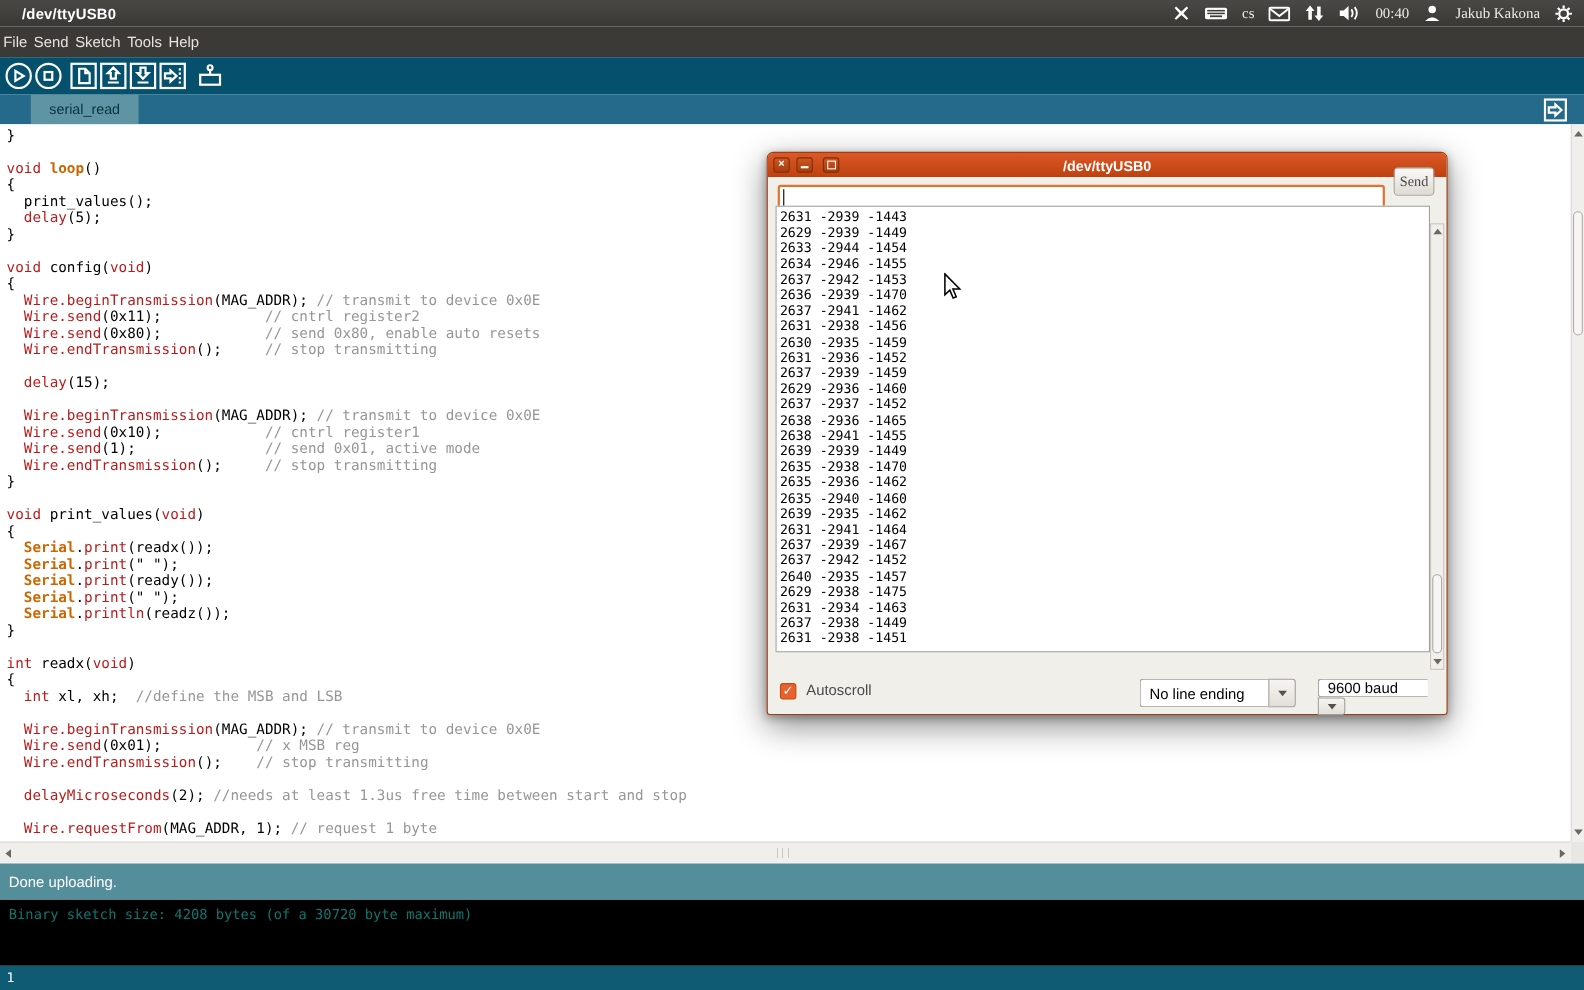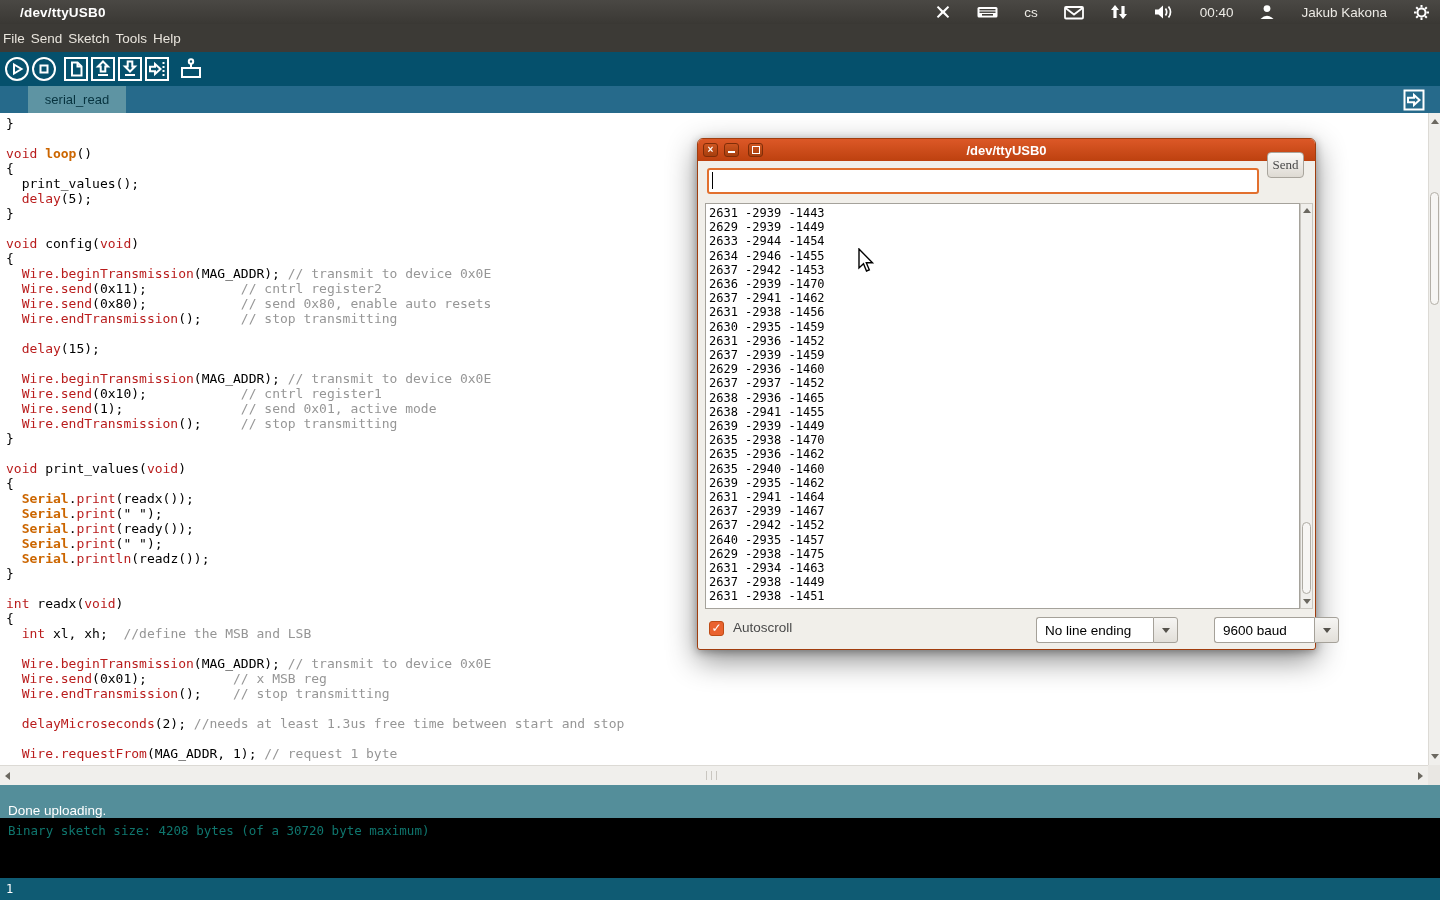--- a/index.html
+++ b/index.html
@@ -3,21 +3,21 @@
 <meta charset="utf-8">
 <style>
   html,body{margin:0;padding:0;}
   body{width:1440px;height:900px;position:relative;overflow:hidden;background:#fff;
        font-family:"Liberation Sans",sans-serif;}
 
   
   .panel{position:absolute;left:0;top:0;width:1440px;height:24px;
          background:linear-gradient(#4a4844,#3a3834);color:#fff;display:flex;align-items:center;z-index:5;}
   .panel-title{font-weight:bold;font-size:13.5px;margin-left:20px;letter-spacing:.2px;}
-  .tray{margin-left:auto;display:flex;align-items:center;gap:26px;padding-right:10px;font-size:13.5px;color:#eceae5;}
+  .tray{margin-left:auto;display:flex;align-items:center;gap:13px;padding-right:10px;font-size:13.5px;color:#eceae5;font-family:Liberation Serif, serif;}
   .tray svg{display:block;}
 
   
   .menubar{position:absolute;left:0;top:24px;width:1440px;height:28px;background:#3c3a36;
            display:flex;align-items:center;color:#e8e4dc;font-size:13.5px;}
   .menu-item{padding:0 3px;cursor:default;}
 
   
   .toolbar{position:absolute;left:0;top:52px;width:1440px;height:34px;background:#05506c;
            display:flex;align-items:center;padding-left:4px;box-sizing:border-box;}
@@ -47,21 +47,21 @@
   .arr.down{border-top:5px solid #6b6860;border-bottom:none;left:2px;bottom:6px;}
   .hscroll{position:absolute;left:0;top:765px;width:1428px;height:20px;background:#f0efec;border-top:1px solid #dcdad5;box-sizing:border-box;}
   .arr.left{border-right:5px solid #6b6860;border-left:none;top:6px;left:5px;}
   .arr.right{border-left:5px solid #6b6860;border-right:none;top:6px;right:5px;}
   .hgrip{position:absolute;left:706px;top:5px;width:14px;height:9px;
          background:repeating-linear-gradient(90deg,#c9c6c0 0 1px,transparent 1px 5px);}
   .corner{position:absolute;left:1428px;top:765px;width:12px;height:20px;background:#e9e7e3;}
 
   
   .statusbar{position:absolute;left:0;top:785px;width:1440px;height:33px;background:#548e9a;color:#fff;
-             font-size:13.5px;display:flex;align-items:flex-end;padding-left:8px;box-sizing:border-box;}
+             font-size:13.5px;display:flex;align-items:center;padding-left:8px;box-sizing:border-box;}
   .console{position:absolute;left:0;top:818px;width:1440px;height:60px;background:#000;color:#0f766e;
            font-family:"DejaVu Sans Mono","Liberation Mono",monospace;font-size:12.5px;
            padding:5px 0 0 8px;box-sizing:border-box;}
   .footer{position:absolute;left:0;top:878px;width:1440px;height:22px;background:#0f5b73;color:#fff;
           font-family:"DejaVu Sans Mono","Liberation Mono",monospace;font-size:12px;
           display:flex;align-items:center;padding-left:6px;box-sizing:border-box;}
 
   
   .sw{position:absolute;left:697px;top:138px;width:619px;height:512px;background:#f1efea;
       border:1px solid #a03d0e;border-radius:6px 6px 3px 3px;box-sizing:border-box;z-index:10;
@@ -76,33 +76,33 @@
   .wbtn .sq{width:6px;height:6px;border:1px solid #fff;display:block;}
   .wbtn .bar{width:7px;height:2px;background:#fff;display:block;margin-top:4px;}
 
   .sw-input{position:absolute;left:9px;top:29px;width:552px;height:26px;box-sizing:border-box;
             border:2px solid #e2702e;border-radius:3px;background:#fff;font-size:13px;padding:0 4px;outline:none;
             font-family:"Liberation Sans",sans-serif;}
   .caret{position:absolute;left:14px;top:33px;width:1px;height:17px;background:#000;}
   .sw-send{position:absolute;left:569px;top:13px;width:37px;height:26px;border:1px solid #a9a59d;border-radius:4px;
            background:linear-gradient(#fbfaf8,#dedad3);font-size:13px;color:#4a4a4a;
            display:flex;align-items:center;justify-content:center;padding:0;font-family:Liberation Serif, serif;}
-  .sw-data{position:absolute;left:7px;top:64px;width:595px;height:406px;background:#fff;border:1px solid #a5a29b;
+  .sw-data{position:absolute;left:7px;top:48px;width:595px;height:406px;background:#fff;border:1px solid #a5a29b;
            box-sizing:border-box;font-family:"DejaVu Sans Mono","Liberation Mono",monospace;font-size:12px;
            line-height:14.2px;color:#000;padding:2px 0 0 3px;overflow:hidden;white-space:pre;}
   .sw-vscroll{position:absolute;left:602px;top:64px;width:13px;height:406px;background:#f0efec;
               border:1px solid #c9c6c0;box-sizing:border-box;}
   .sw-vthumb{position:absolute;left:1px;top:318px;width:9px;height:72px;border:1px solid #aeaba3;border-radius:5px;
              background:#f7f6f4;box-sizing:border-box;}
   .sw-bottom{position:absolute;left:0;top:477px;width:619px;height:28px;}
   .chk{position:absolute;left:11px;top:5px;width:15px;height:15px;border-radius:3px;background:#e9622e;
        border:1px solid #be4b15;box-sizing:border-box;color:#fff;font-size:12px;line-height:13px;text-align:center;}
   .chk-label{position:absolute;left:35px;top:4px;font-size:13.5px;color:#4a4a4a;}
   .dd{position:absolute;top:1px;height:26px;display:flex;}
-  .dd1{left:338px;} .dd2{left:516px;}
+  .dd1{left:338px;} .dd2{left:500px;flex-direction:column;}
   .dd-text{background:#fff;border:1px solid #a5a199;border-right:none;border-radius:3px 0 0 3px;
            padding:0 8px;font-size:13.5px;color:#000000;display:flex;align-items:center;box-sizing:border-box;}
   .dd1 .dd-text{width:117px;} .dd2 .dd-text{width:100px;}
   .dd-arrow{width:25px;border:1px solid #a5a199;border-radius:0 3px 3px 0;box-sizing:border-box;
             background:linear-gradient(#f6f5f3,#e2dfd9);display:flex;align-items:center;justify-content:center;padding:0;}
   .tri{width:0;height:0;border:4px solid transparent;border-top:5px solid #55524c;margin-top:5px;}
 
   .cursor{position:absolute;left:857px;top:248px;z-index:50;}
 </style>
 </head>

